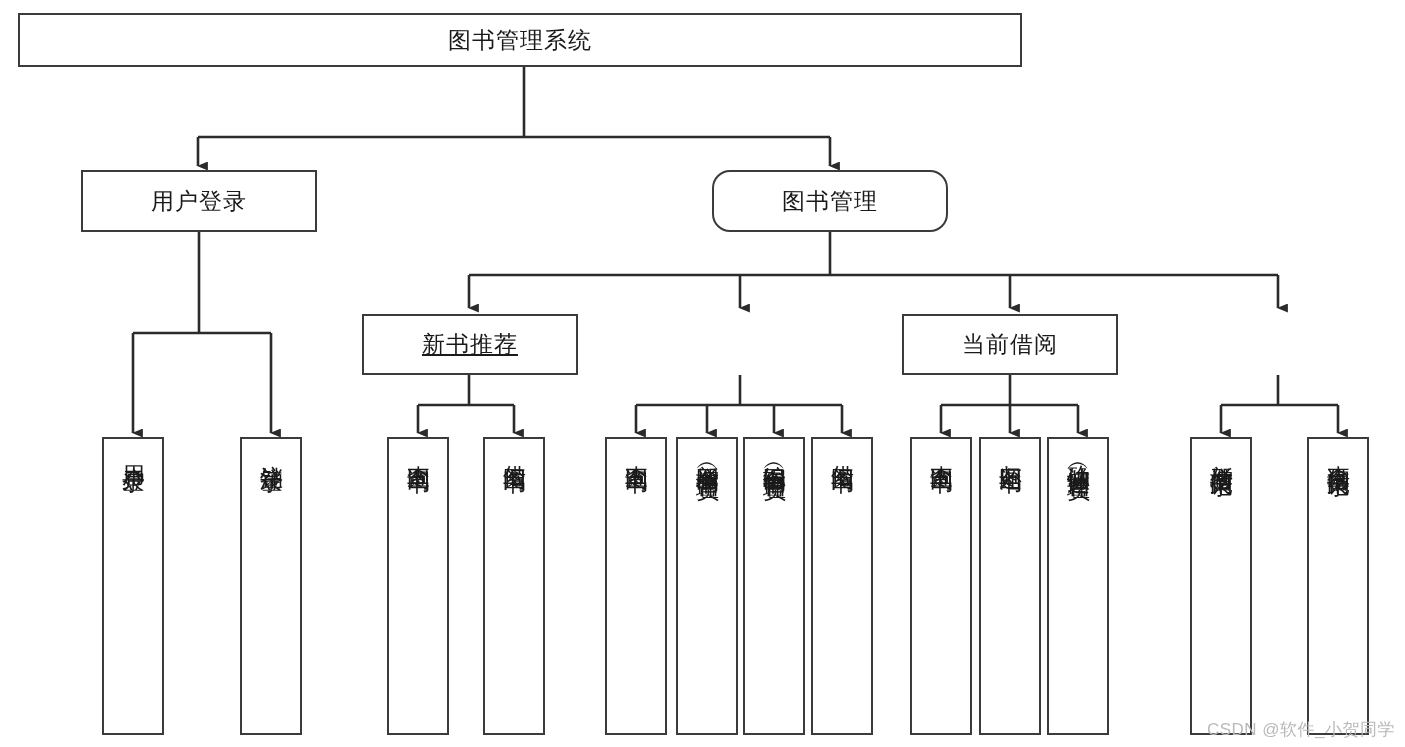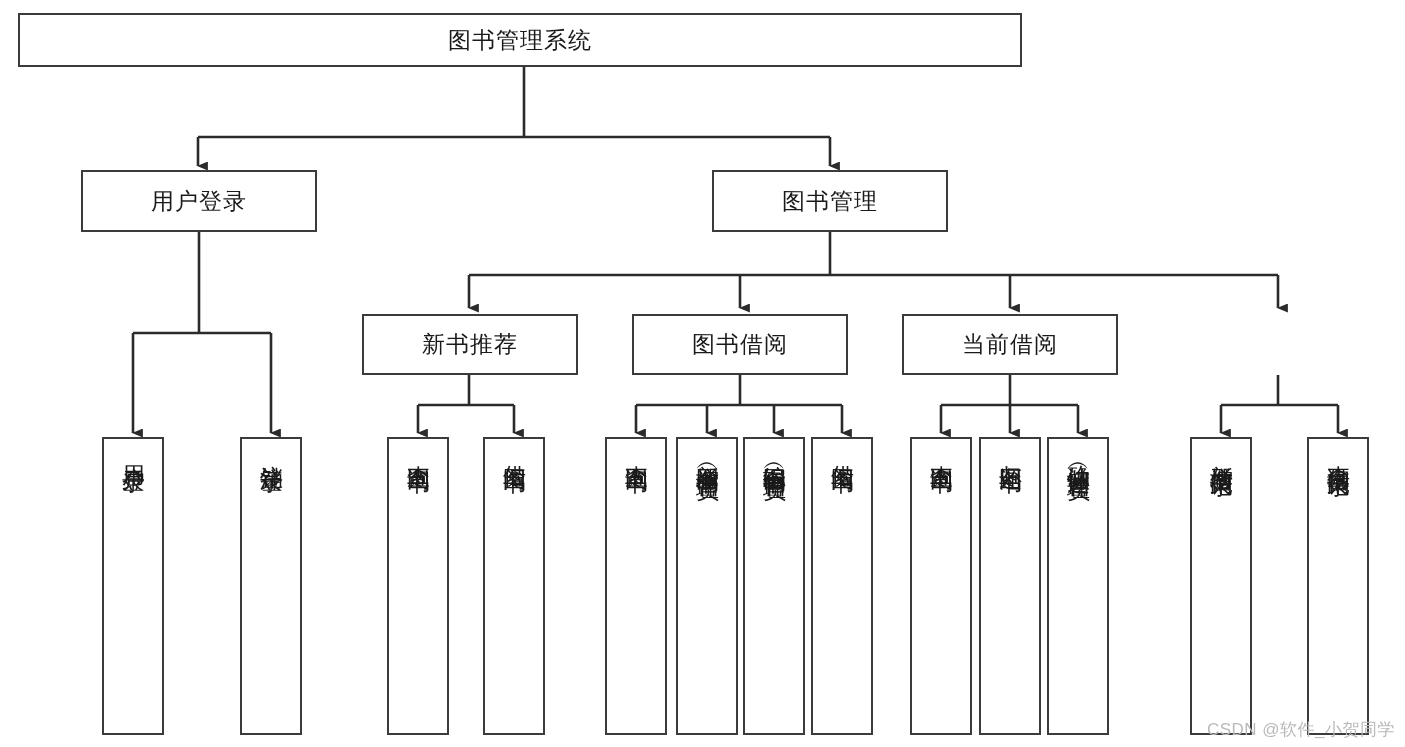--- a/index.html
+++ b/index.html
@@ -121,29 +121,26 @@
     </g>
   </svg>
 
   <div class="node horiz" style="left:18px; top:13px; width:1004px; height:54px;">
     <span>图书管理系统</span>
   </div>
 
   <div class="node horiz" style="left:81px; top:170px; width:236px; height:62px;">
     <span>用户登录</span>
   </div>
-  <div class="node horiz" style="left:712px; top:170px; width:236px; height:62px;">
+  <div class="node horiz" style="left:712px; top:170px; width:236px; height:62px;border-radius:18px;">
     <span>图书管理</span>
   </div>
 
-  <div class="node horiz" style="left:362px; top:314px; width:216px; height:61px;">
+  <div class="node horiz" style="left:362px; top:314px; width:216px; height:61px;text-decoration:underline;">
     <span>新书推荐</span>
-  </div>
-  <div class="node horiz" style="left:632px; top:314px; width:216px; height:61px;">
-    <span>图书借阅</span>
   </div>
   <div class="node horiz" style="left:902px; top:314px; width:216px; height:61px;">
     <span>当前借阅</span>
   </div>
 
   <div class="node vert" style="left:102px; top:437px; width:62px; height:298px;">
     <span class="vtext">用户登录</span>
   </div>
   <div class="node vert" style="left:240px; top:437px; width:62px; height:298px;">
     <span class="vtext">注销登录</span>

